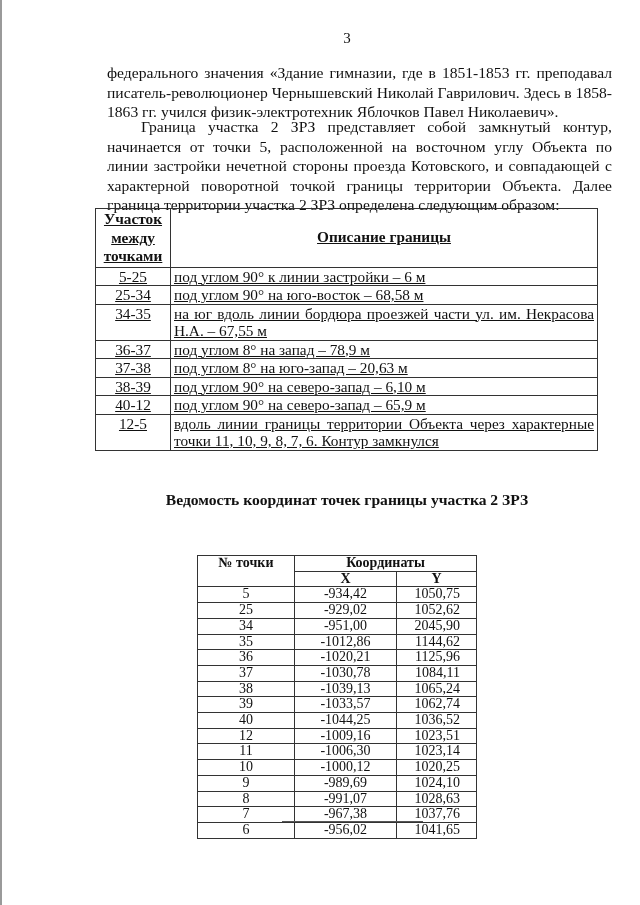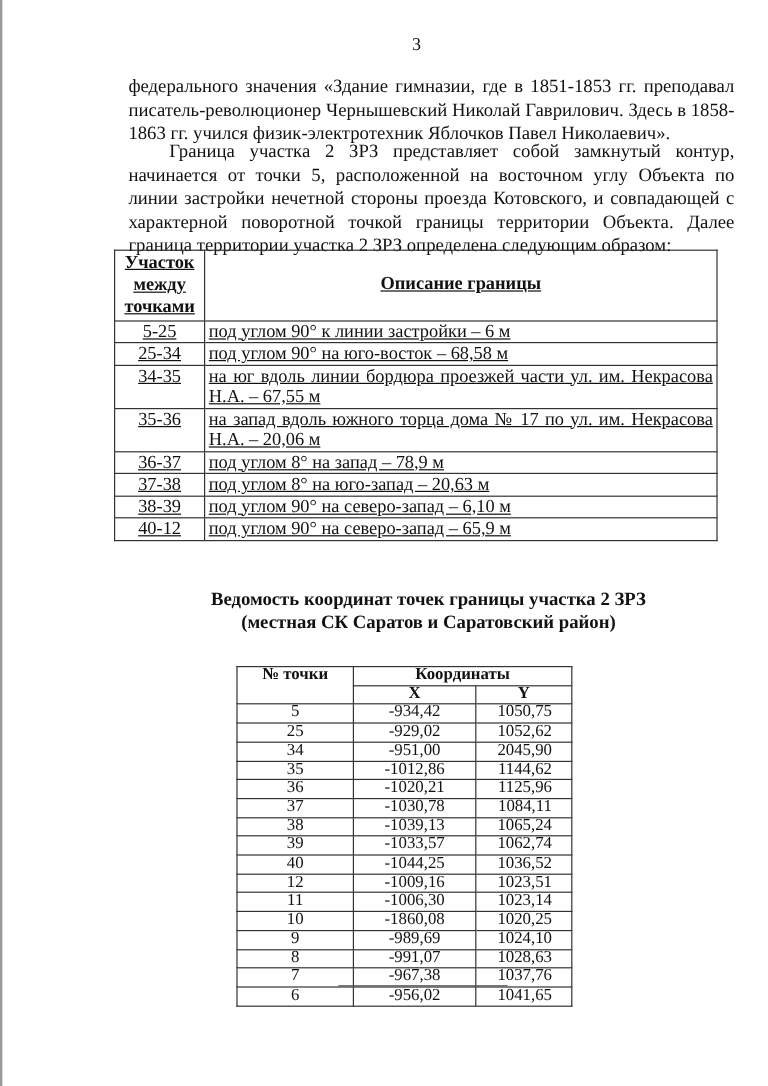--- a/index.html
+++ b/index.html
@@ -30,21 +30,21 @@
   .desc-table td, .desc-table th {
     border: 1.3px solid #333; padding: 0 3px; vertical-align: top; text-decoration: underline;
   }
   .desc-table th { font-weight: bold; }
   .desc-table .col-seg { width: 68px; text-align: center; }
   .desc-table .col-desc { text-align: justify; }
   .desc-table th.col-seg { padding: 1px 2px; line-height: 18.5px; }
   .desc-table th.col-desc { text-align: center; vertical-align: top; padding-top: 19px; }
 
   .coord-title {
-    position: absolute; top: 490px; left: 100px; width: 510px; text-align: center;
+    position: absolute; top: 490px; left: 90px; width: 510px; text-align: center;
     font-weight: bold; font-size: 15.6px; line-height: 19px;
   }
   .coord-table {
     position: absolute; left: 195px; top: 535px; width: 280px;
     font-size: 14px; line-height: 14.7px; margin-top: 20px;
   }
   .coord-table td, .coord-table th {
     border: 1.2px solid #333; padding: 0 3px; text-align: center;
   }
   .coord-table th { font-weight: bold; }
@@ -80,45 +80,44 @@
       </tr>
       <tr>
         <td class="col-seg">25-34</td>
         <td class="col-desc">под углом 90° на юго-восток – 68,58 м</td>
       </tr>
       <tr>
         <td class="col-seg">34-35</td>
         <td class="col-desc">на юг вдоль линии бордюра проезжей части ул. им. Некрасова Н.А. – 67,55 м</td>
       </tr>
       <tr>
-        <td class="col-seg">35-36</td>
-        <td class="col-desc">на запад вдоль южного торца дома № 17 по ул. им. Некрасова Н.А. – 20,06 м</td>
-      </tr>
-      <tr>
         <td class="col-seg">36-37</td>
         <td class="col-desc">под углом 8° на запад – 78,9 м</td>
       </tr>
       <tr>
         <td class="col-seg">37-38</td>
         <td class="col-desc">под углом 8° на юго-запад – 20,63 м</td>
       </tr>
       <tr>
         <td class="col-seg">38-39</td>
         <td class="col-desc">под углом 90° на северо-запад – 6,10 м</td>
       </tr>
       <tr>
         <td class="col-seg">40-12</td>
         <td class="col-desc">под углом 90° на северо-запад – 65,9 м</td>
       </tr>
+      <tr>
+        <td class="col-seg">12-5</td>
+        <td class="col-desc">вдоль линии границы территории Объекта через характерные точки 11, 10, 9, 8, 7, 6. Контур замкнулся</td>
+      </tr>
     </tbody>
 </table>
 
 <div class="coord-title">
   <div>Ведомость координат точек границы участка 2 ЗРЗ</div>
-  <div>(местная СК Саратов и Саратовский район)</div>
 </div>
 
 <table class="coord-table">
   <thead>
     <tr>
       <th class="c-num" rowspan="2" style="vertical-align: top;">№ точки</th>
       <th colspan="2">Координаты</th>
     </tr>
     <tr>
       <th class="c-x">X</th>
@@ -176,21 +175,21 @@
         <td class="c-x">-1009,16</td>
         <td class="c-y">1023,51</td>
       </tr>
       <tr>
         <td class="c-num">11</td>
         <td class="c-x">-1006,30</td>
         <td class="c-y">1023,14</td>
       </tr>
       <tr>
         <td class="c-num">10</td>
-        <td class="c-x">-1860,08</td>
+        <td class="c-x">-1000,12</td>
         <td class="c-y">1020,25</td>
       </tr>
       <tr>
         <td class="c-num">9</td>
         <td class="c-x">-989,69</td>
         <td class="c-y">1024,10</td>
       </tr>
       <tr>
         <td class="c-num">8</td>
         <td class="c-x">-991,07</td>

